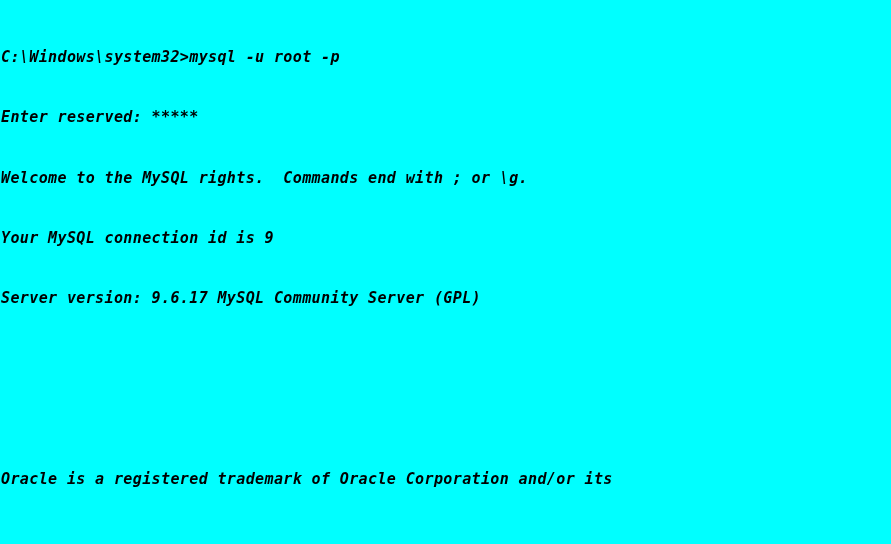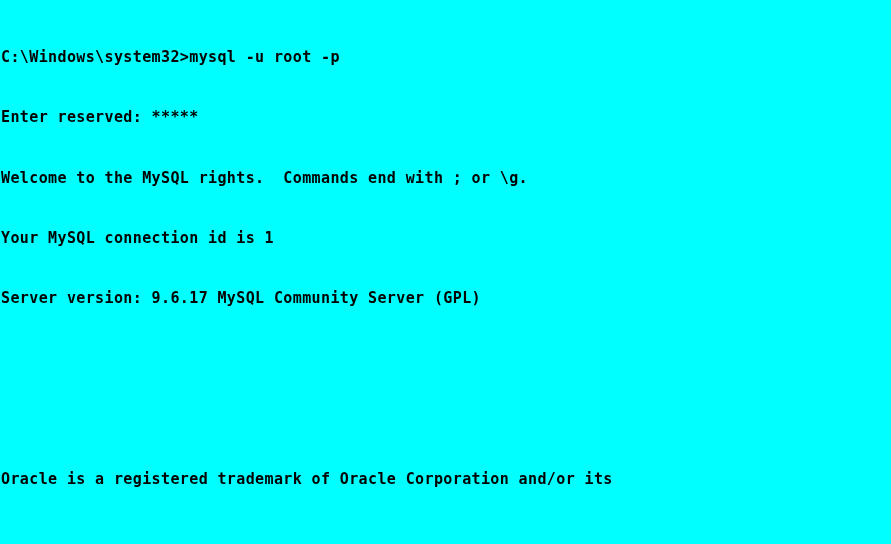--- a/index.html
+++ b/index.html
@@ -13,20 +13,21 @@
     width: 720px;
     height: 544px;
     background: #00ffff;
     overflow: hidden;
     font-family: "DejaVu Sans Mono", "Liberation Mono", monospace;
     font-size: 15px;
     font-weight: bold;
     line-height: 20.1px;
     color: #000000;
     letter-spacing: 0.38px;
+    font-style: italic;
   }
   #console {
     position: absolute;
     left: 0px;
     top: 7px;
     width: 891px;
     white-space: pre;
   }
   .line {
     height: 20.1px;
@@ -92,21 +93,21 @@
 </style>
 </head>
 <body>
 
 <div id="screen">
 
   <div id="console">
     <div class="line">C:\Windows\system32&gt;mysql -u root -p</div>
     <div class="line">Enter reserved: *****</div>
     <div class="line">Welcome to the MySQL rights.  Commands end with ; or \g.</div>
-    <div class="line">Your MySQL connection id is 1</div>
+    <div class="line">Your MySQL connection id is 9</div>
     <div class="line">Server version: 9.6.17 MySQL Community Server (GPL)</div>
     <div class="line blank"></div>
     <div class="line blank"></div>
     <div class="line">Oracle is a registered trademark of Oracle Corporation and/or its</div>
     
     
     
     
     
     

